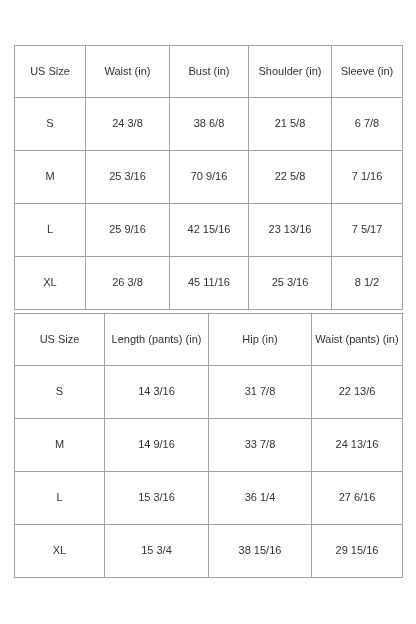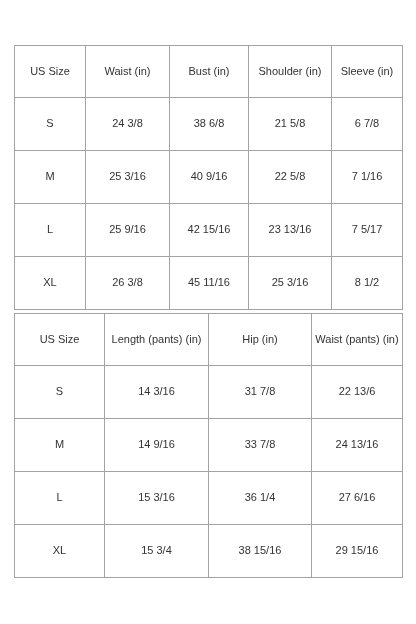--- a/index.html
+++ b/index.html
@@ -88,21 +88,21 @@
       <tr>
         <td>S</td>
         <td>24 3/8</td>
         <td>38 6/8</td>
         <td>21 5/8</td>
         <td>6 7/8</td>
       </tr>
       <tr>
         <td>M</td>
         <td>25 3/16</td>
-        <td>40 9/16</td>
+        <td>70 9/16</td>
         <td>22 5/8</td>
         <td>7 1/16</td>
       </tr>
       <tr>
         <td>L</td>
         <td>25 9/16</td>
         <td>42 15/16</td>
         <td>23 13/16</td>
         <td>7 5/17</td>
       </tr>

